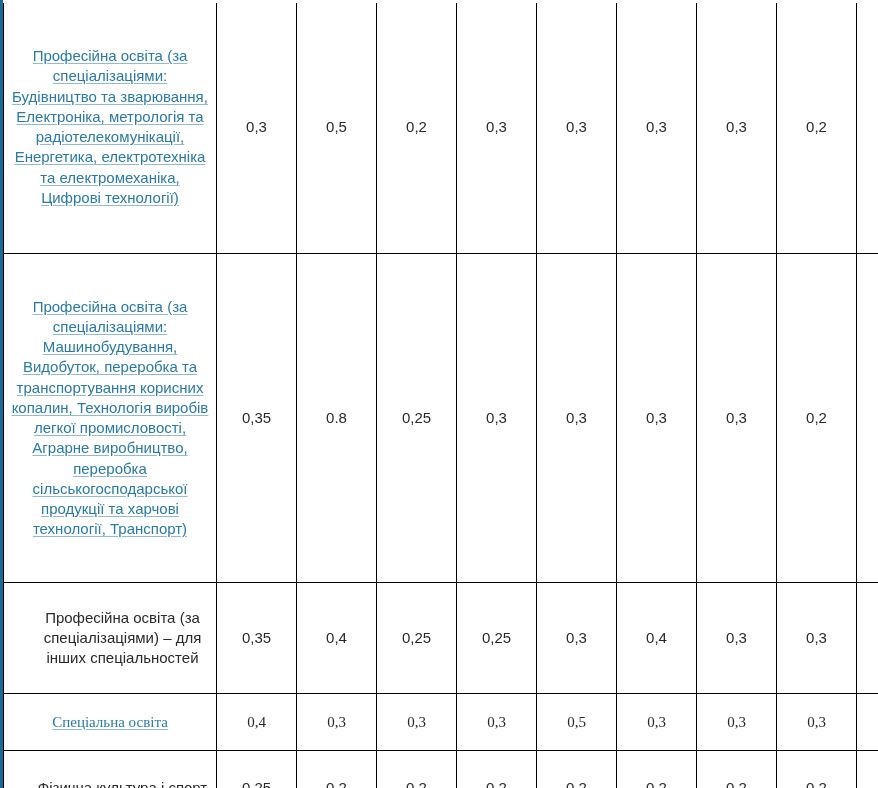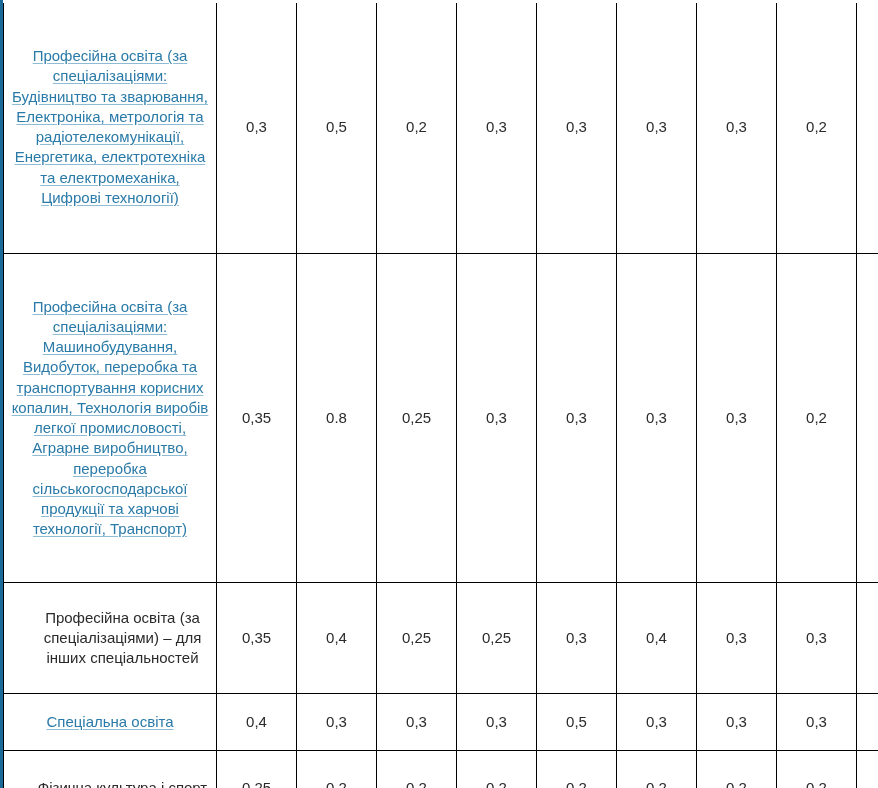--- a/index.html
+++ b/index.html
@@ -53,21 +53,21 @@
     text-decoration-color: #8fbcd4;
     text-underline-offset: 2px;
   }
   td.val-cell {
     width: 67px;
     color: #2a2a2a;
   }
   tr.r1 td { height: 240px; }
   tr.r2 td { height: 316px; margin-left: 12px; }
   tr.r3 td { height: 98px; }
-  tr.r4 td { height: 44px; }
+  tr.r4 td { height: 44px; font-family: Liberation Serif, serif; }
   tr.r5 td { height: 62px; }
   
   .clip-top {
     position: absolute;
     top: 0; left: 0; right: 0;
     height: 3px;
     background: #ffffff;
   }
 </style>
 </head>

